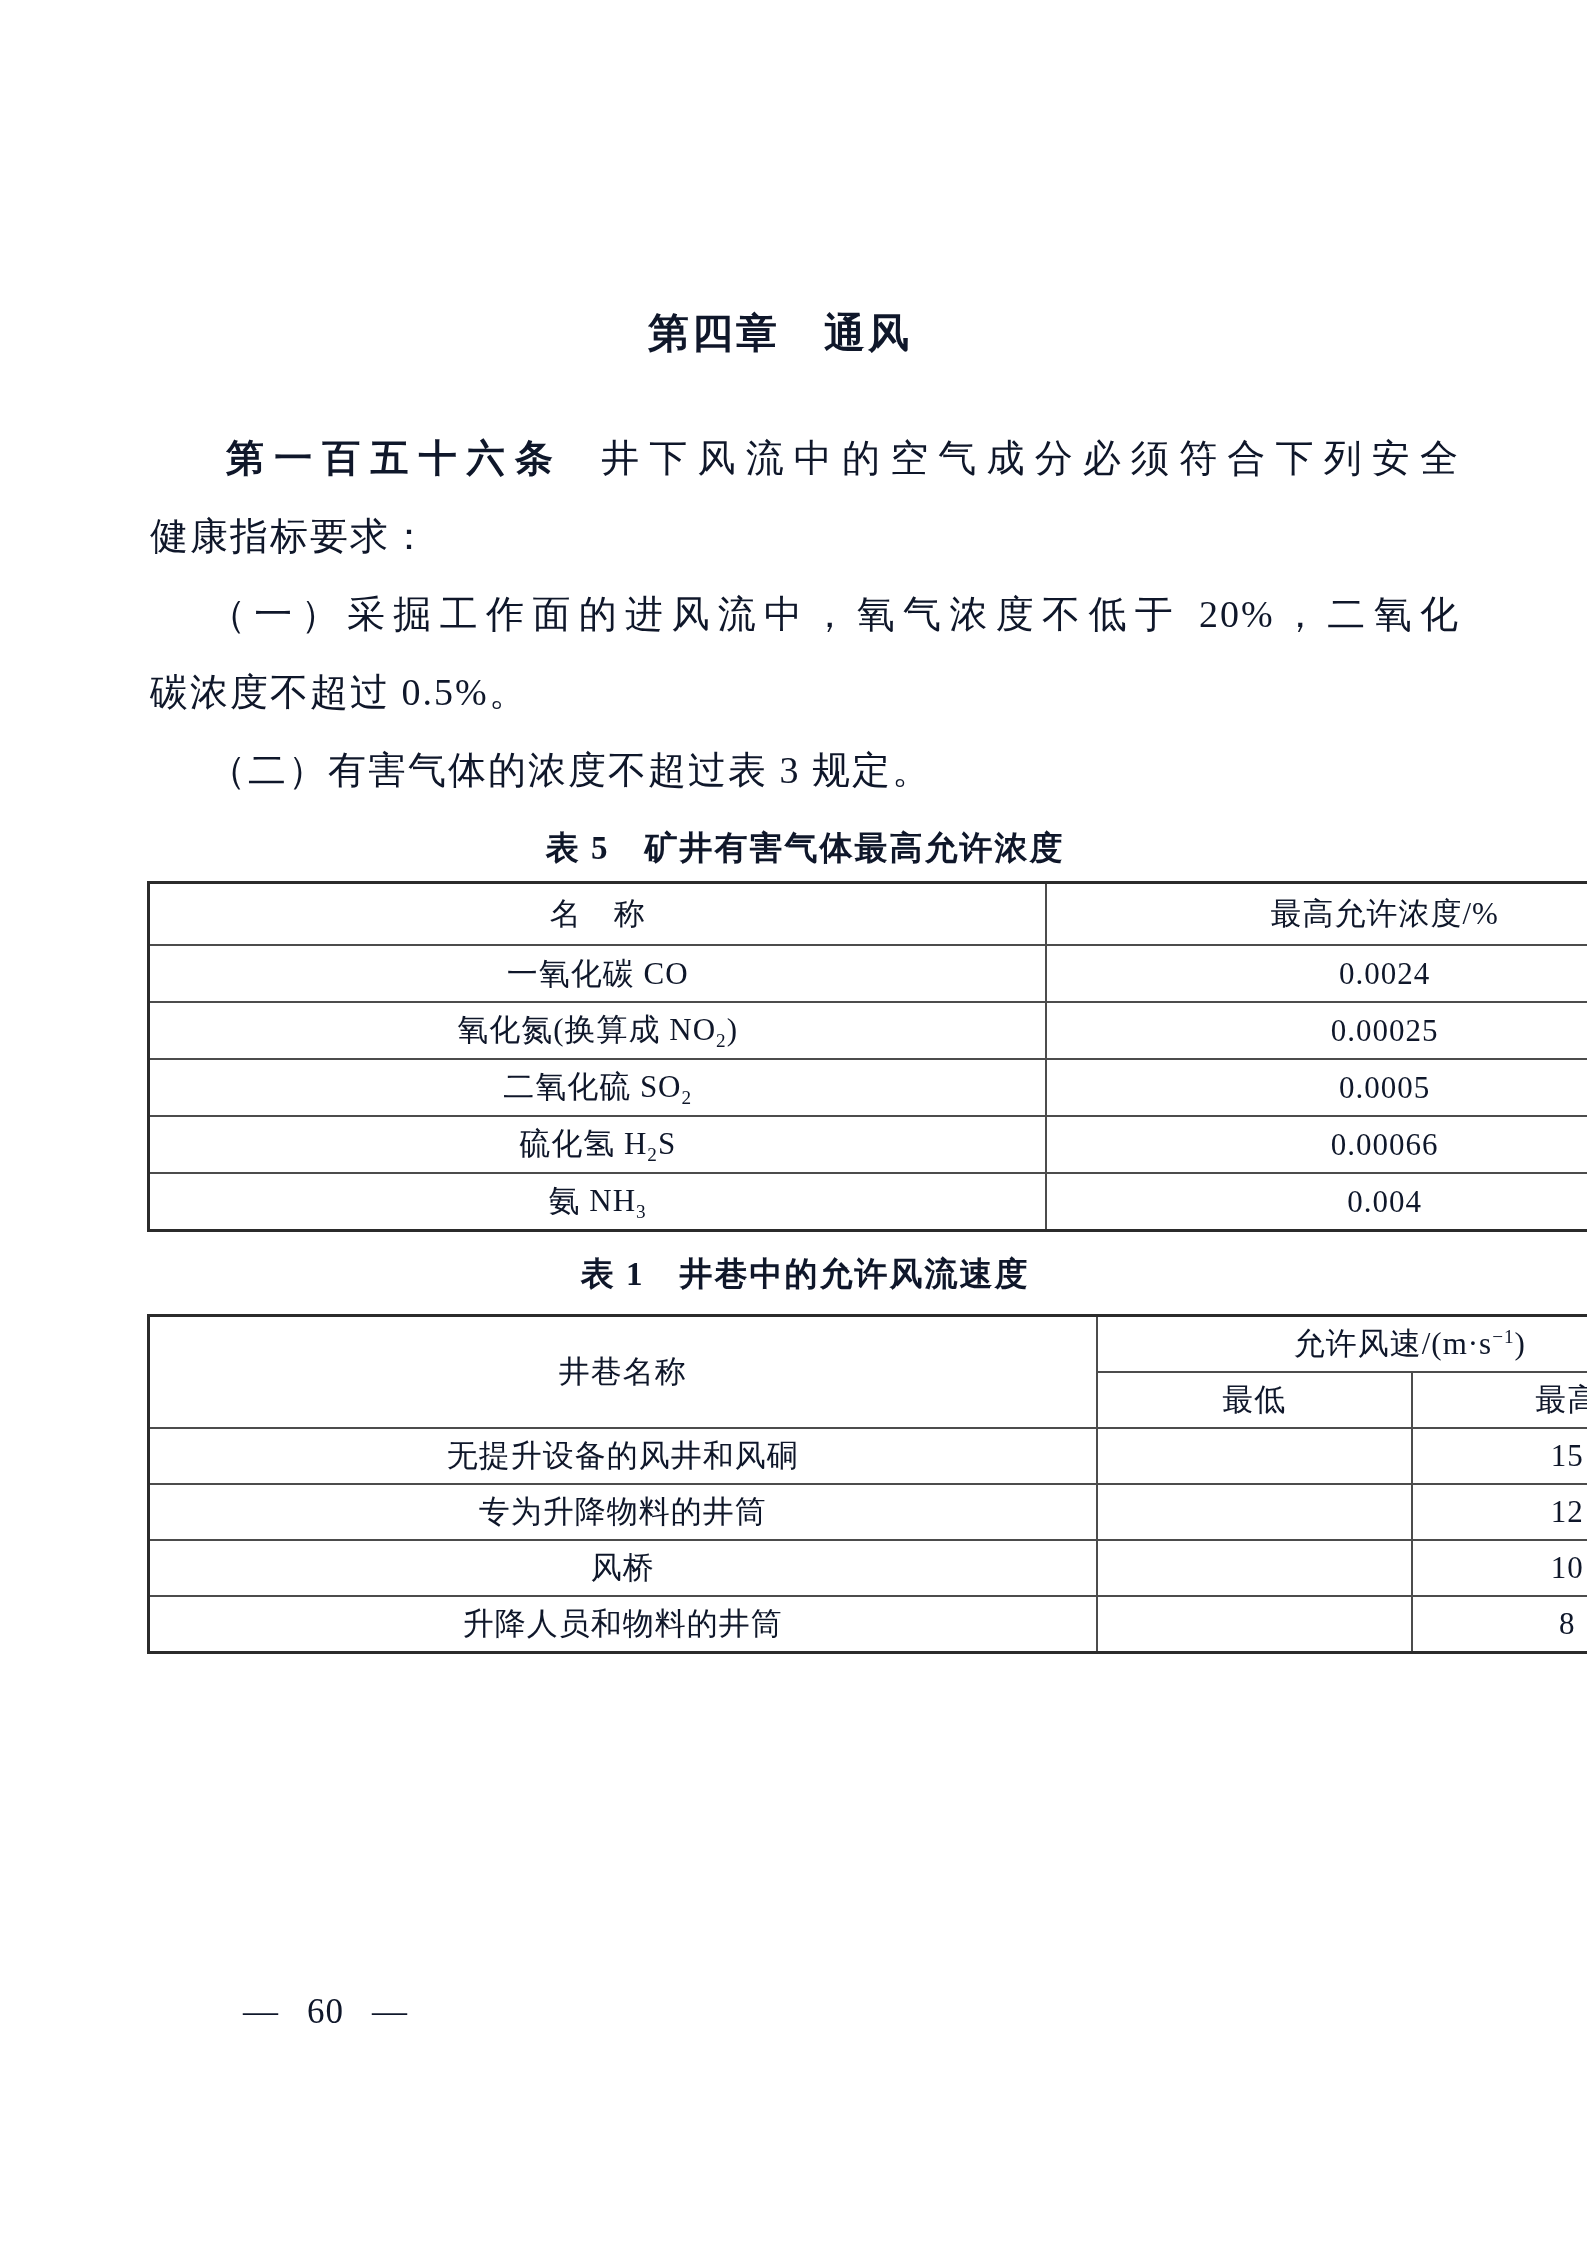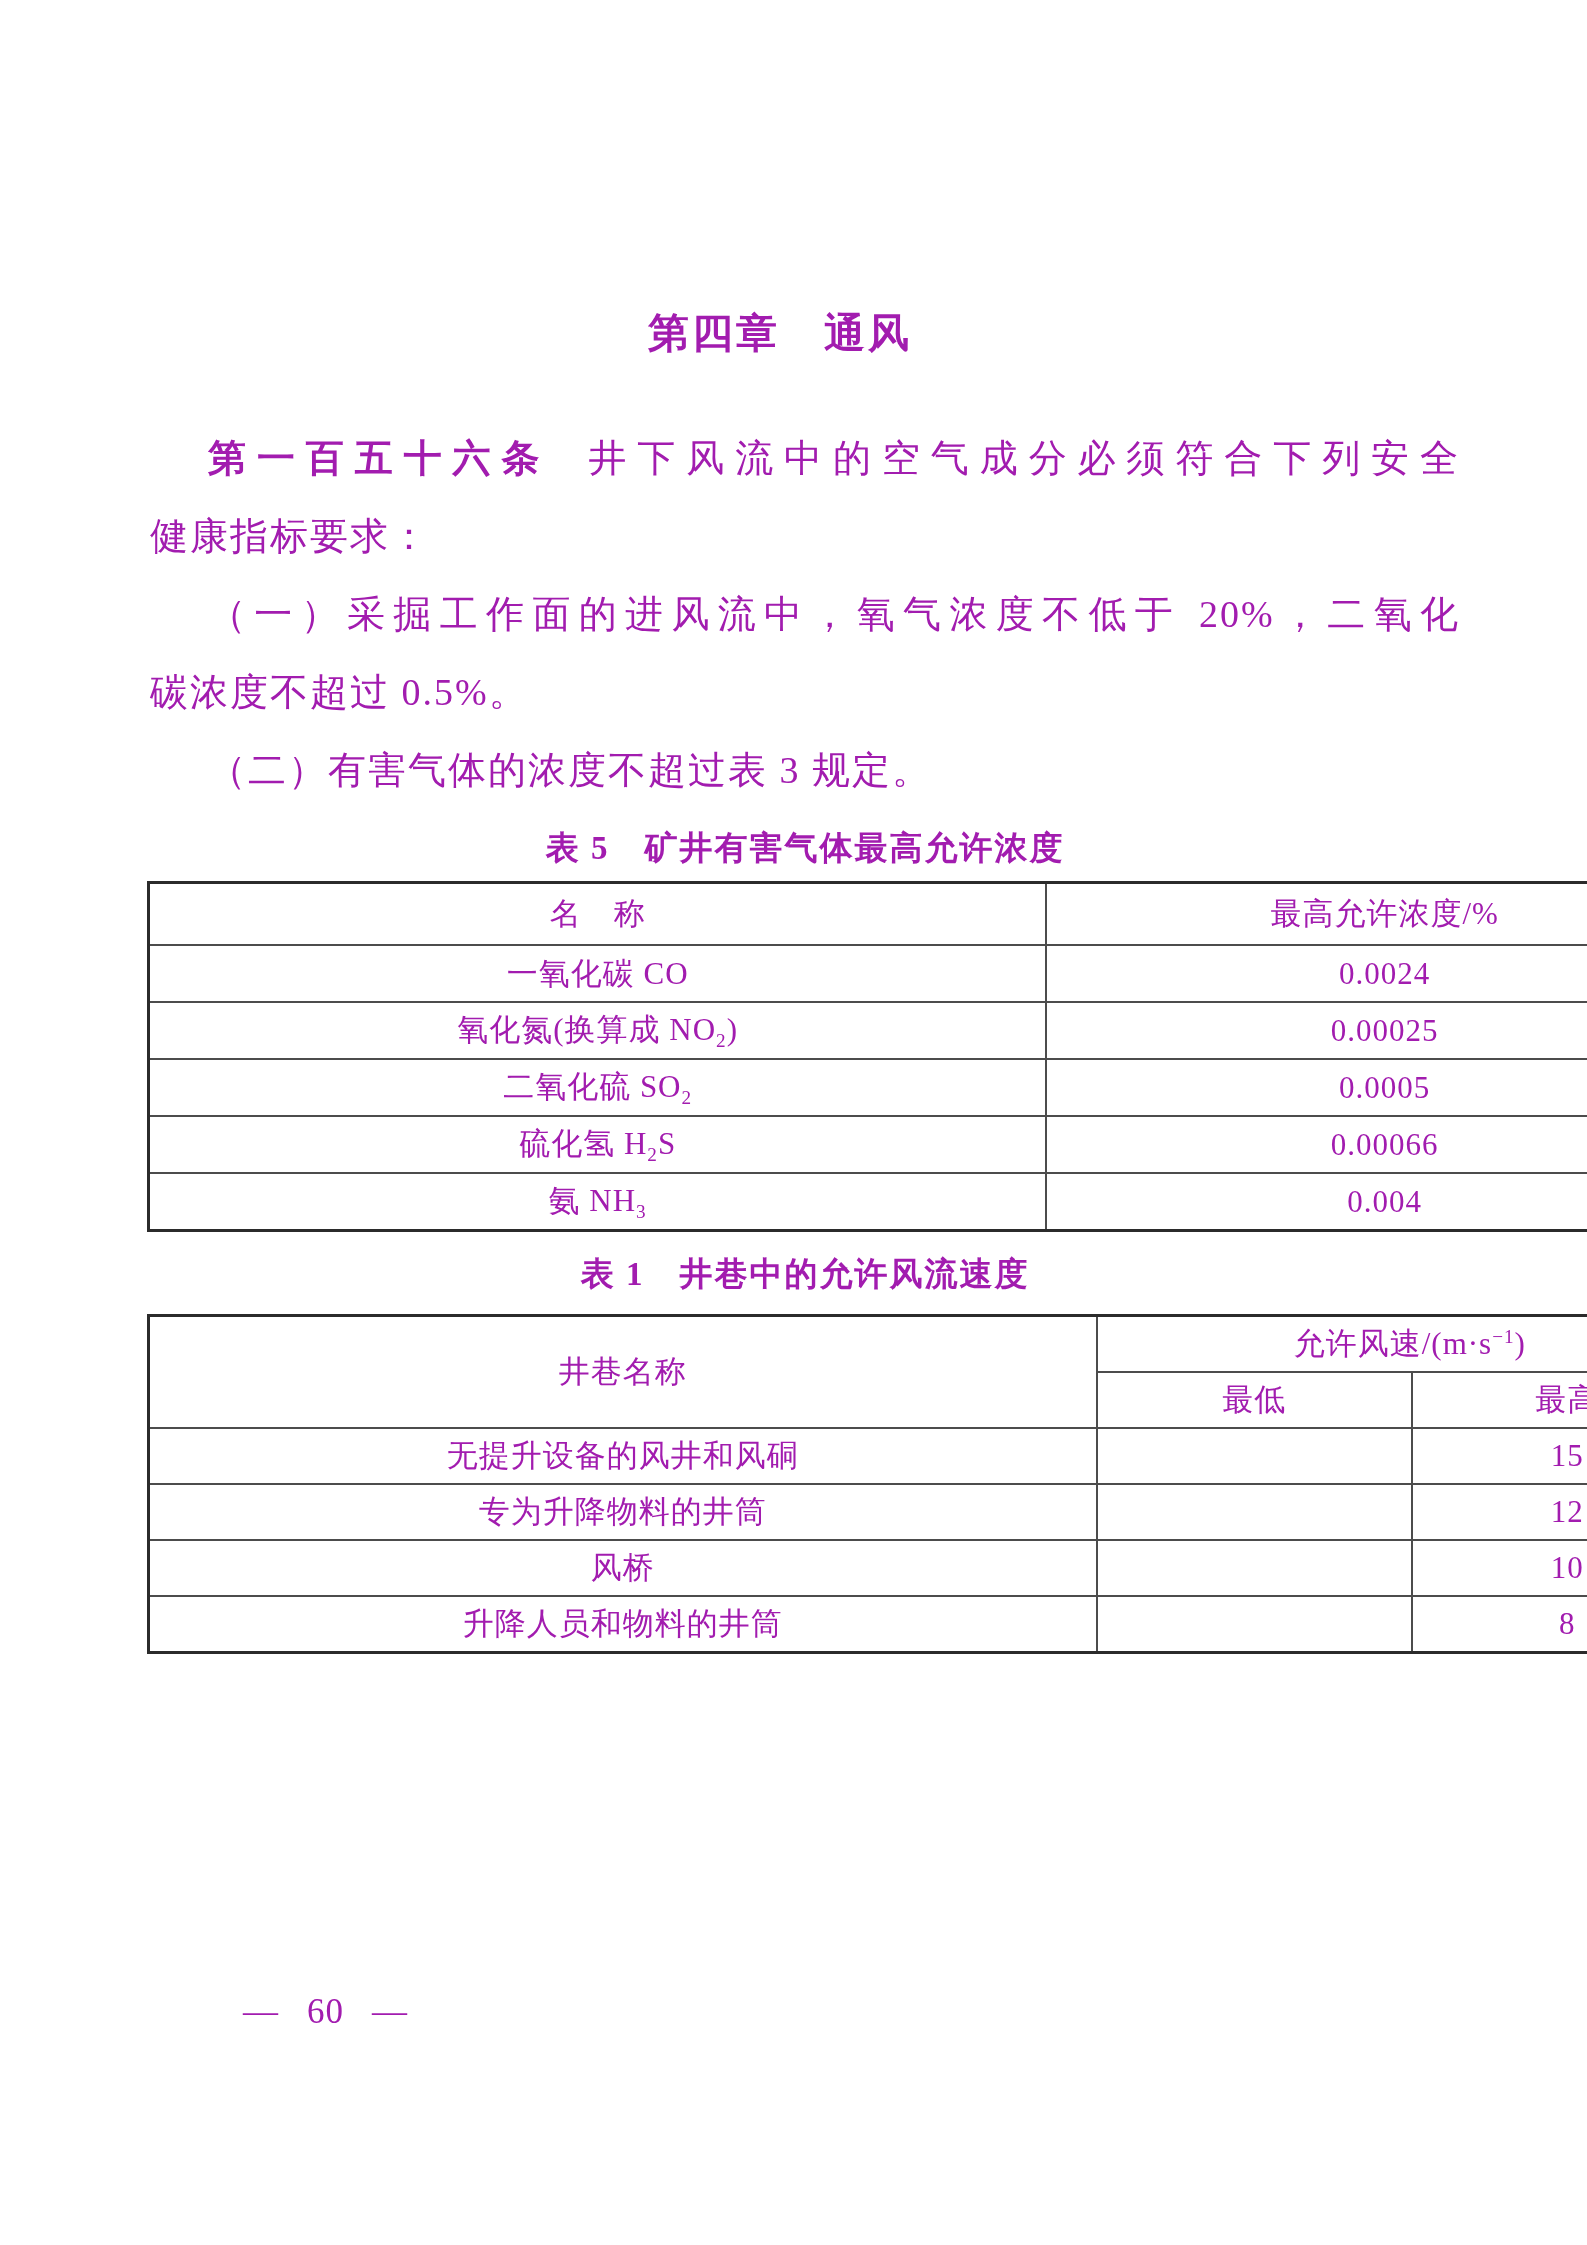--- a/index.html
+++ b/index.html
@@ -1,20 +1,20 @@
 <!DOCTYPE html>
 <html><head>
 <meta charset="utf-8">
 <style>
   html,body{margin:0;padding:0;background:#ffffff;}
   .page{
     position:relative;
     width:1587px;height:2245px;
     background:#ffffff;
-    color:#a21caf;
+    color:#0f172a;
     font-family:"Liberation Serif","DejaVu Serif",serif;
     overflow:hidden;
     box-sizing:border-box;
   }
   .content{
     padding:0 127px 0 150px;
     box-sizing:border-box;
   }
   .chapter-title{
     padding-top:308px;
@@ -39,20 +39,21 @@
     white-space:normal;
     text-align:justify;
     text-align-last:justify;
     text-justify:inter-character;
   }
   .para-line.indent{padding-left:58px;}
   .article-label{
     font-family:Liberation Sans, sans-serif;
     font-weight:bold;
     margin-right:38px;
+    margin-left:18px;
   }
   .tbl-caption{
     text-align:center;
     font-size:33px;
     font-weight:bold;
     line-height:48px;
     letter-spacing:2px;
   }
   .cap5{margin-top:15px;}
   .cap6{margin-top:18px;}

